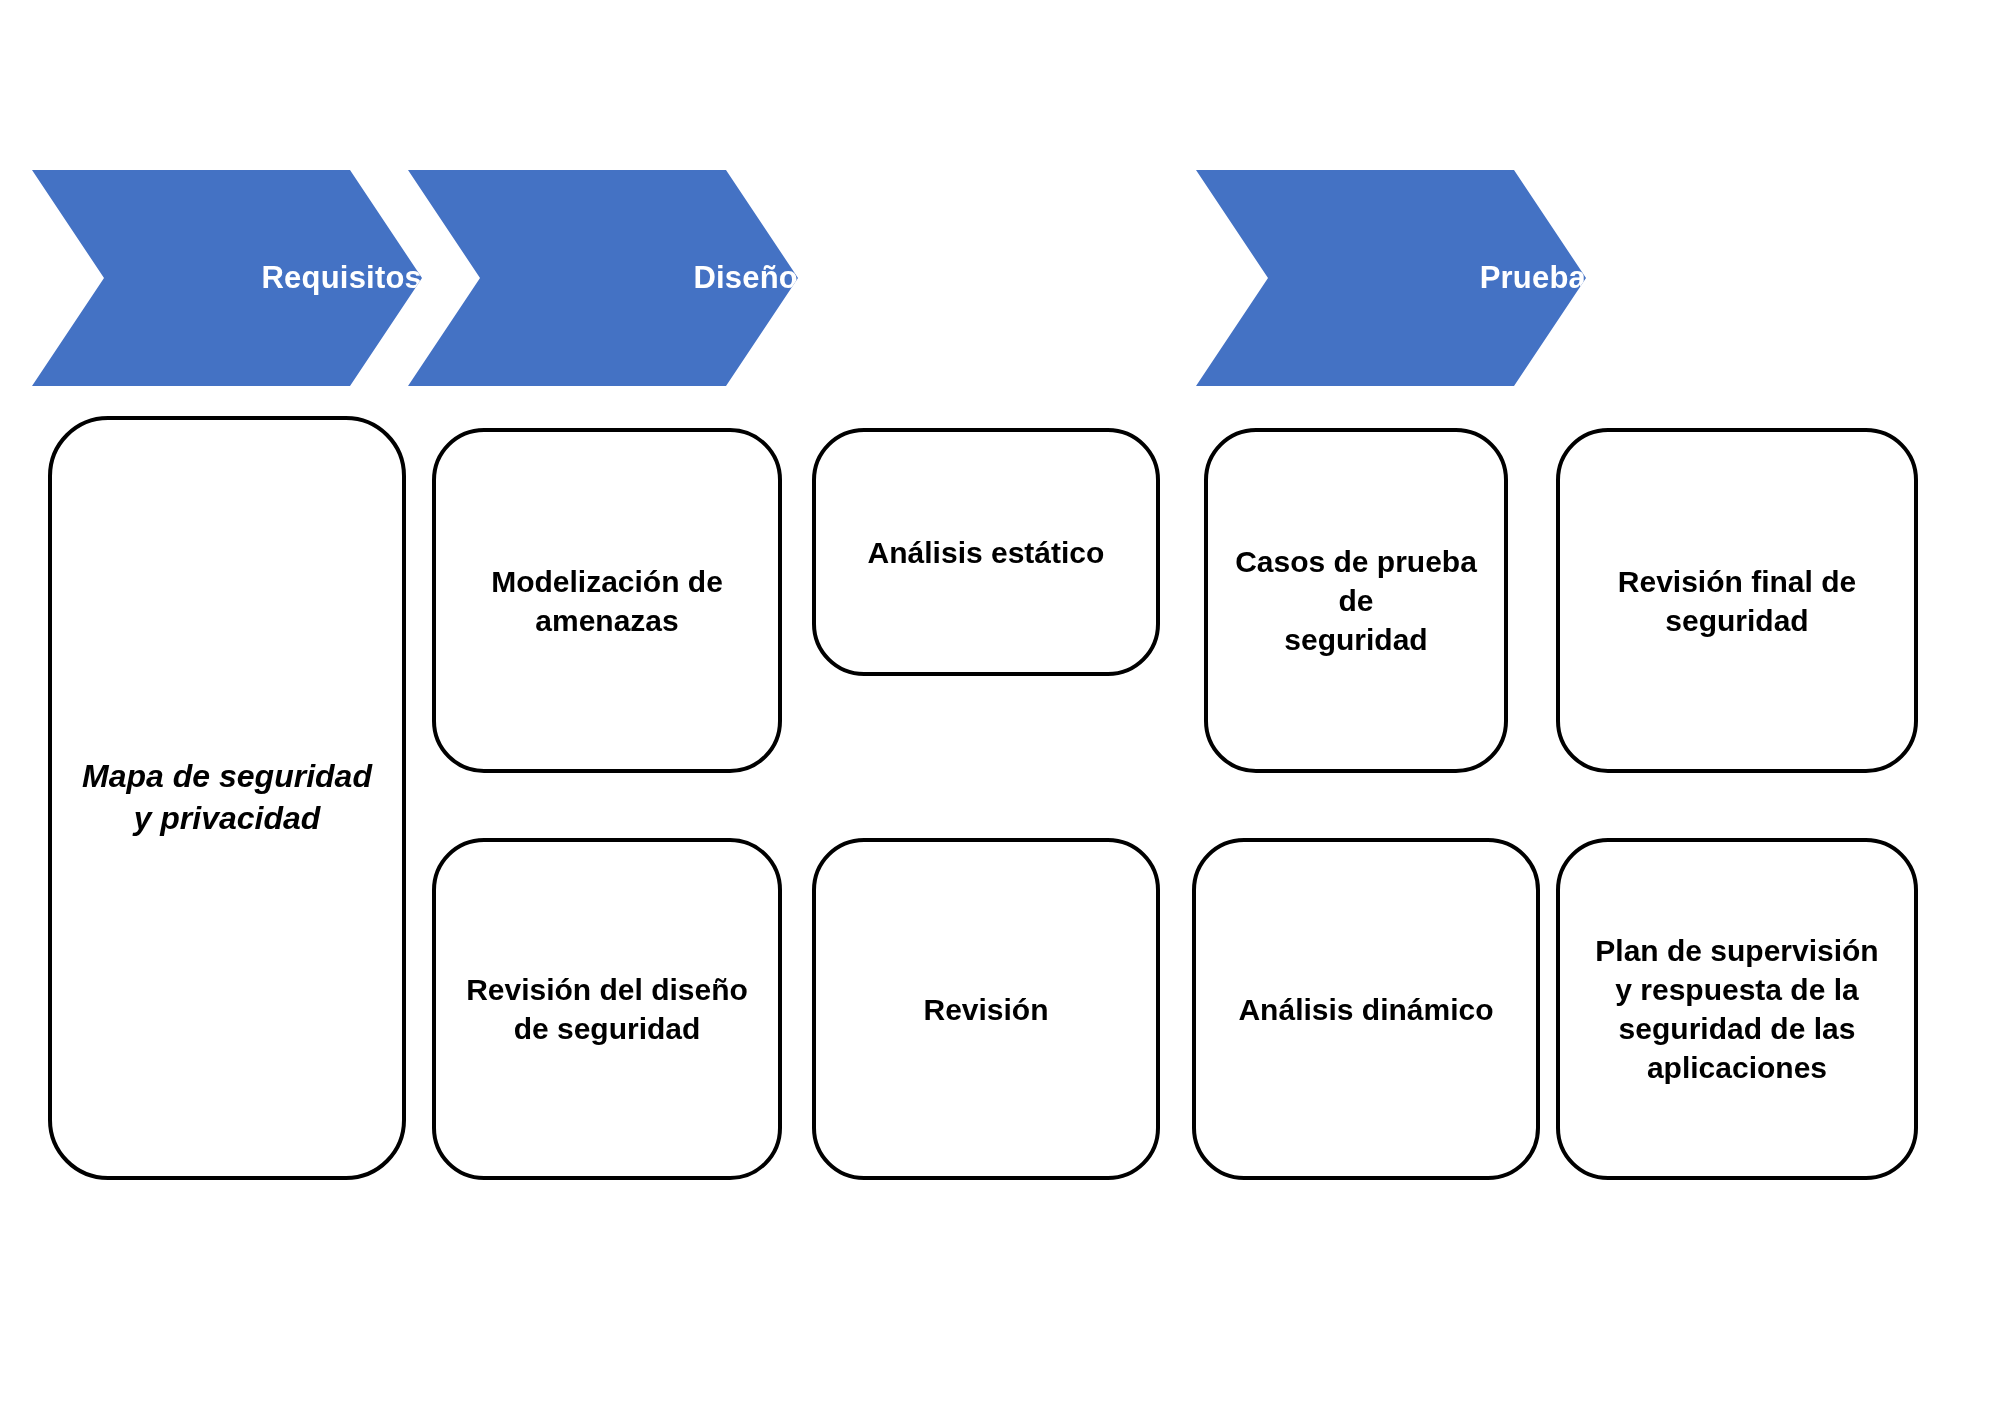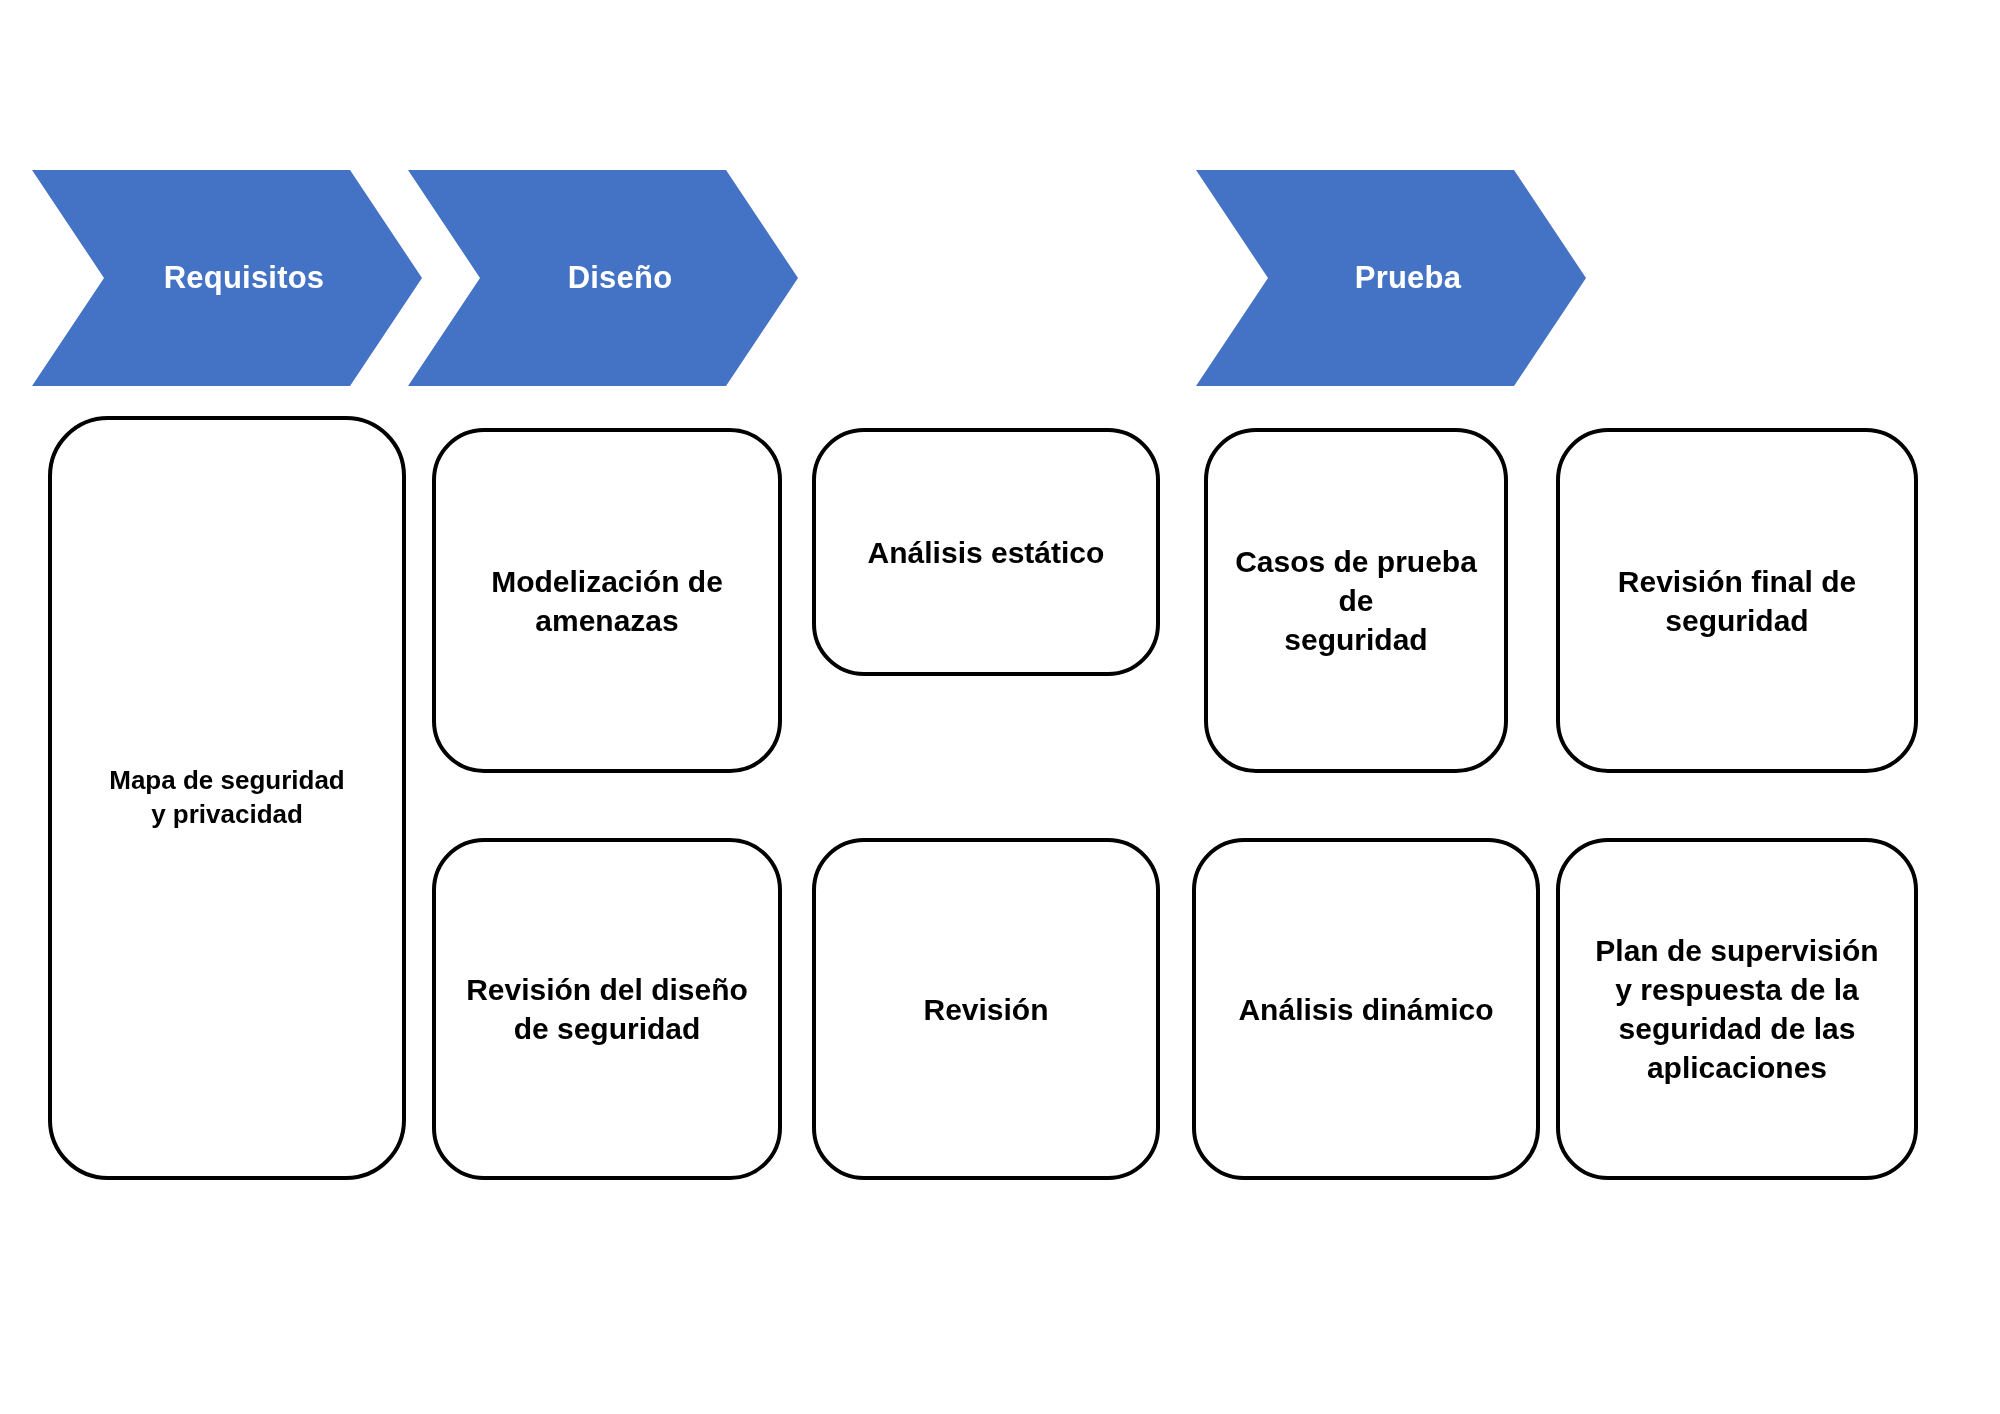--- a/index.html
+++ b/index.html
@@ -40,21 +40,21 @@
   .phase-chevron.first {
     -webkit-clip-path: polygon(0 0, calc(100% - 72px) 0, 100% 50%, calc(100% - 72px) 100%, 0 100%, 72px 50%);
     clip-path: polygon(0 0, calc(100% - 72px) 0, 100% 50%, calc(100% - 72px) 100%, 0 100%, 72px 50%);
   }
   .phase-label {
     position: absolute;
     left: 0;
     right: 0;
     top: 50%;
     transform: translateY(-50%);
-    text-align: center;
+    text-align: right;
     color: #ffffff;
     font-size: 31px;
     font-weight: bold;
     letter-spacing: 0.2px;
     line-height: 1.1;
     padding-left: 34px;
     box-sizing: border-box;
     white-space: nowrap;
   }
 
@@ -72,21 +72,22 @@
   .task-text {
     text-align: center;
     color: #000000;
     font-size: 30px;
     font-weight: bold;
     line-height: 1.30;
     padding: 0 14px;
     white-space: pre-line;
   }
   .task-box.tall .task-text {
-    font-size: 26px;
+    font-size: 32px;
+    font-style: italic;
   }
 </style>
 </head>
 <body>
 
 <div id="canvas">
 
   <div id="phase-band">
 
     <div class="phase-chevron first" style="left:32px; width:390px;">

